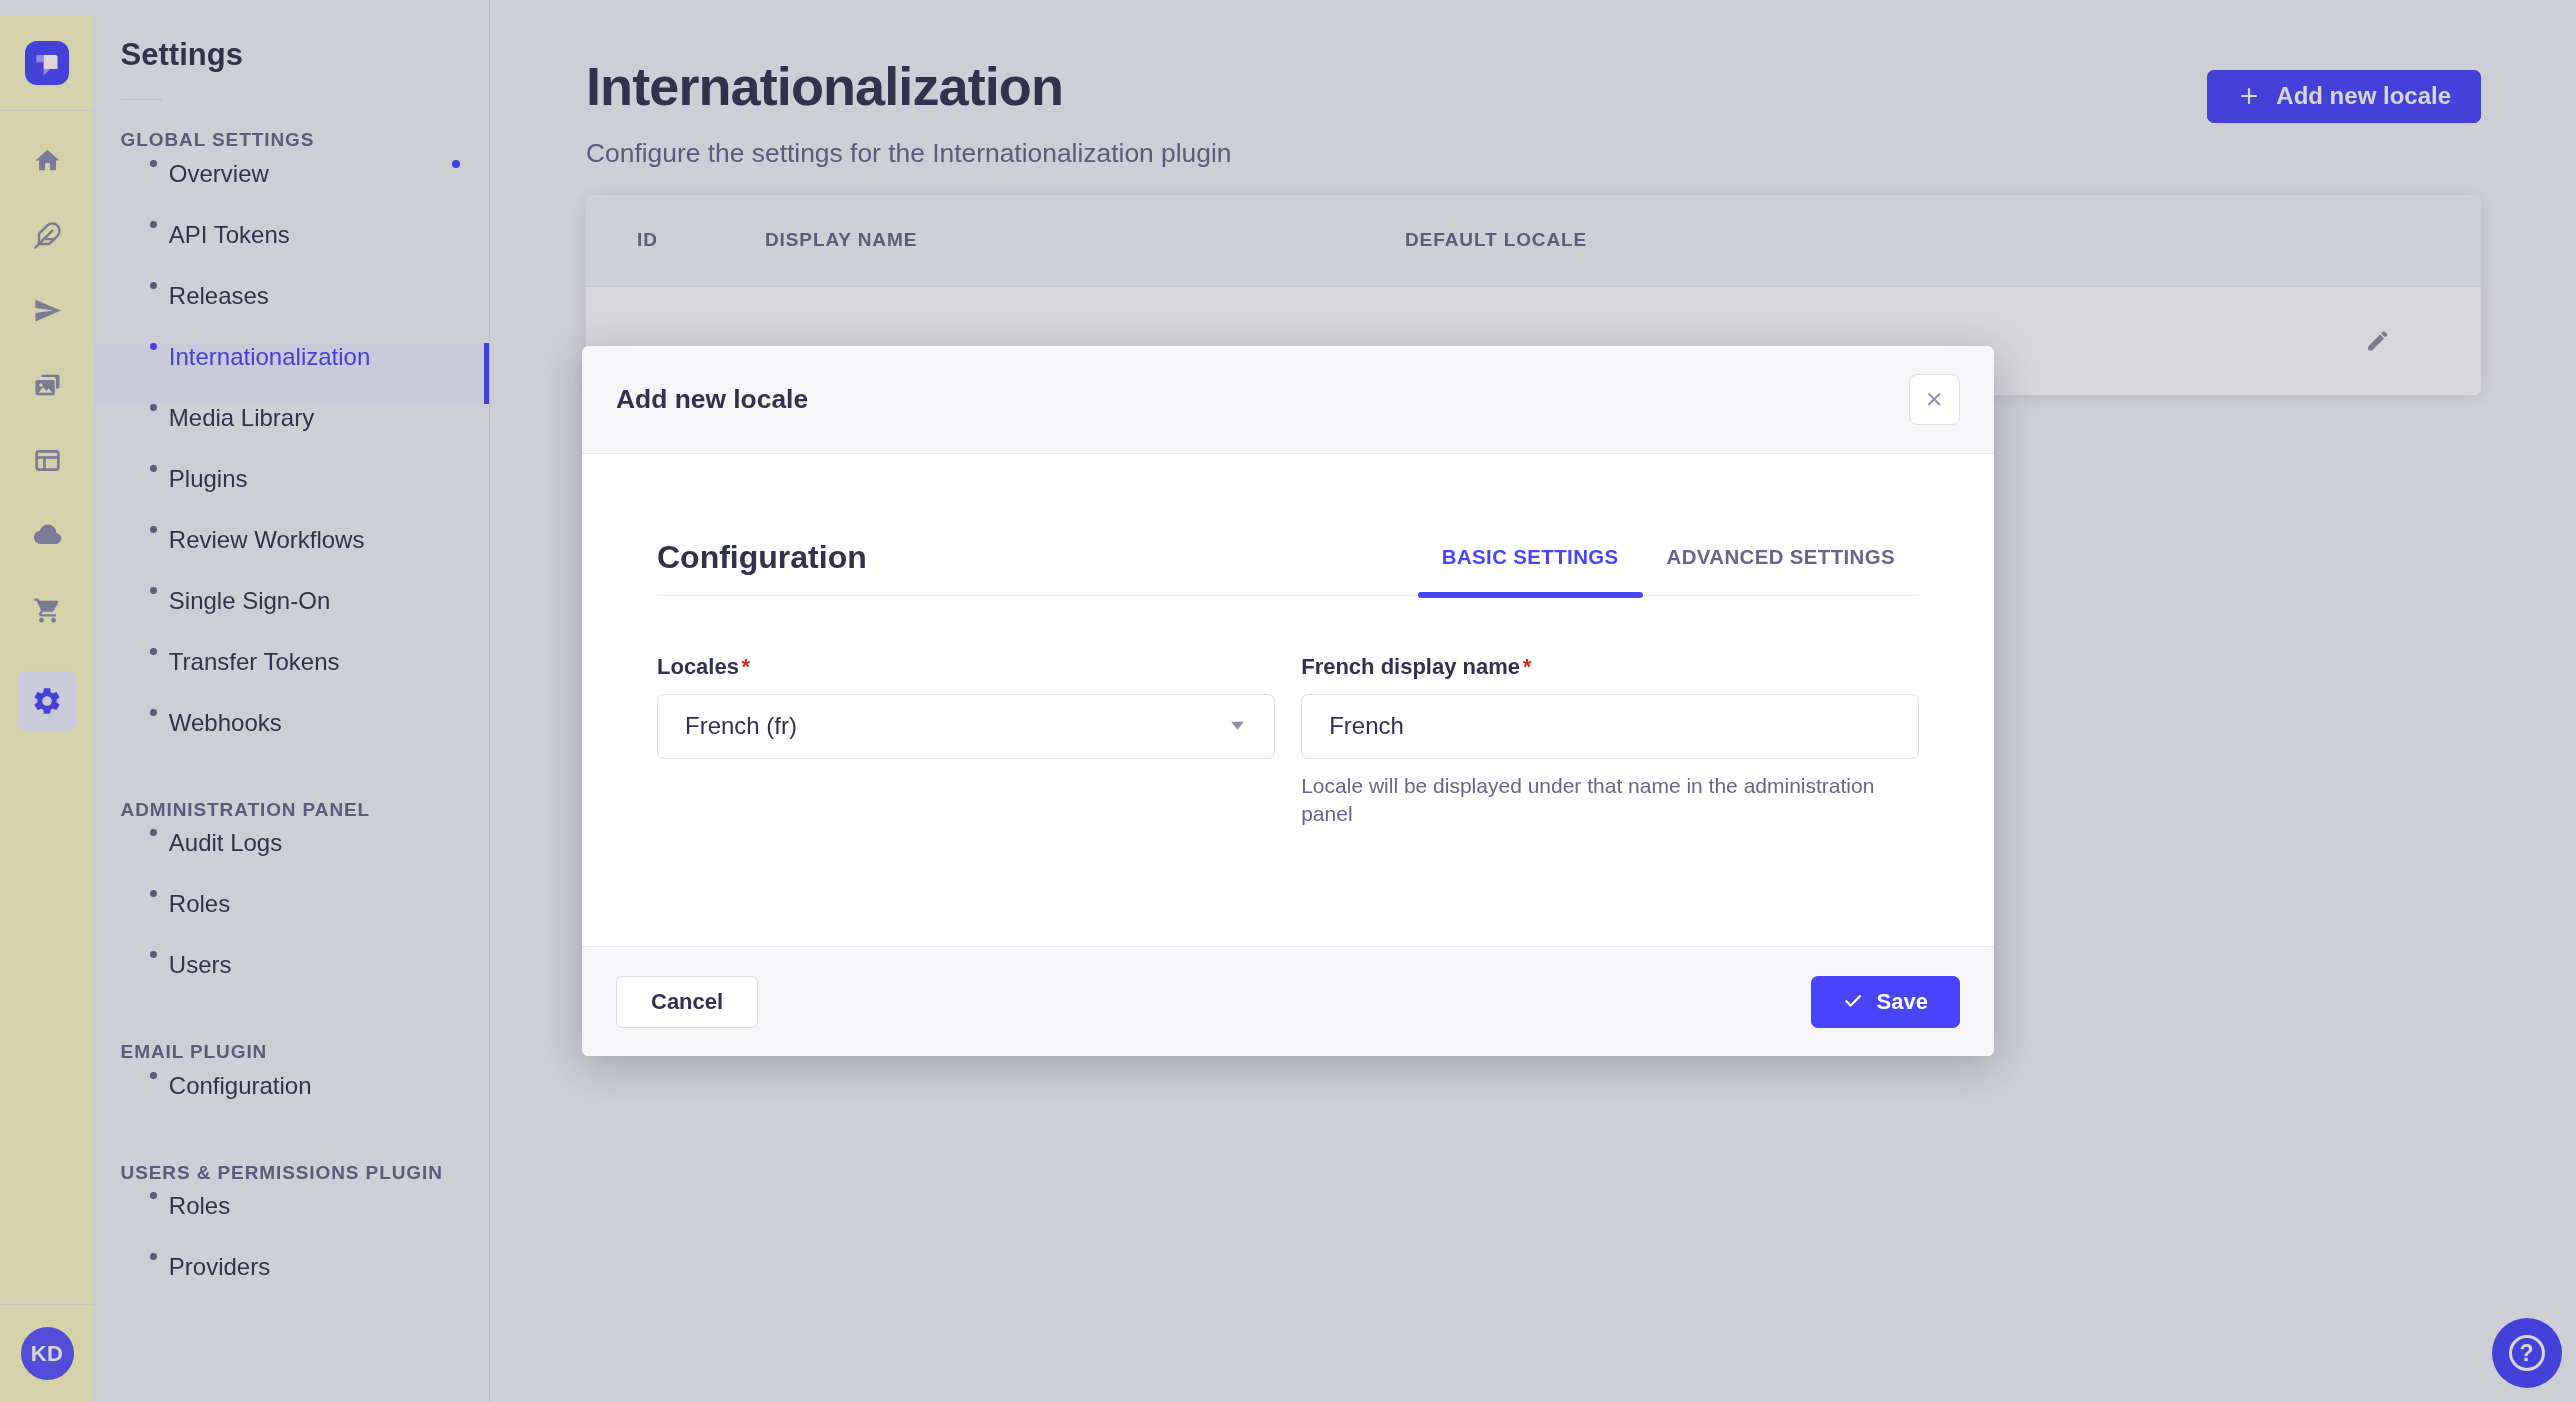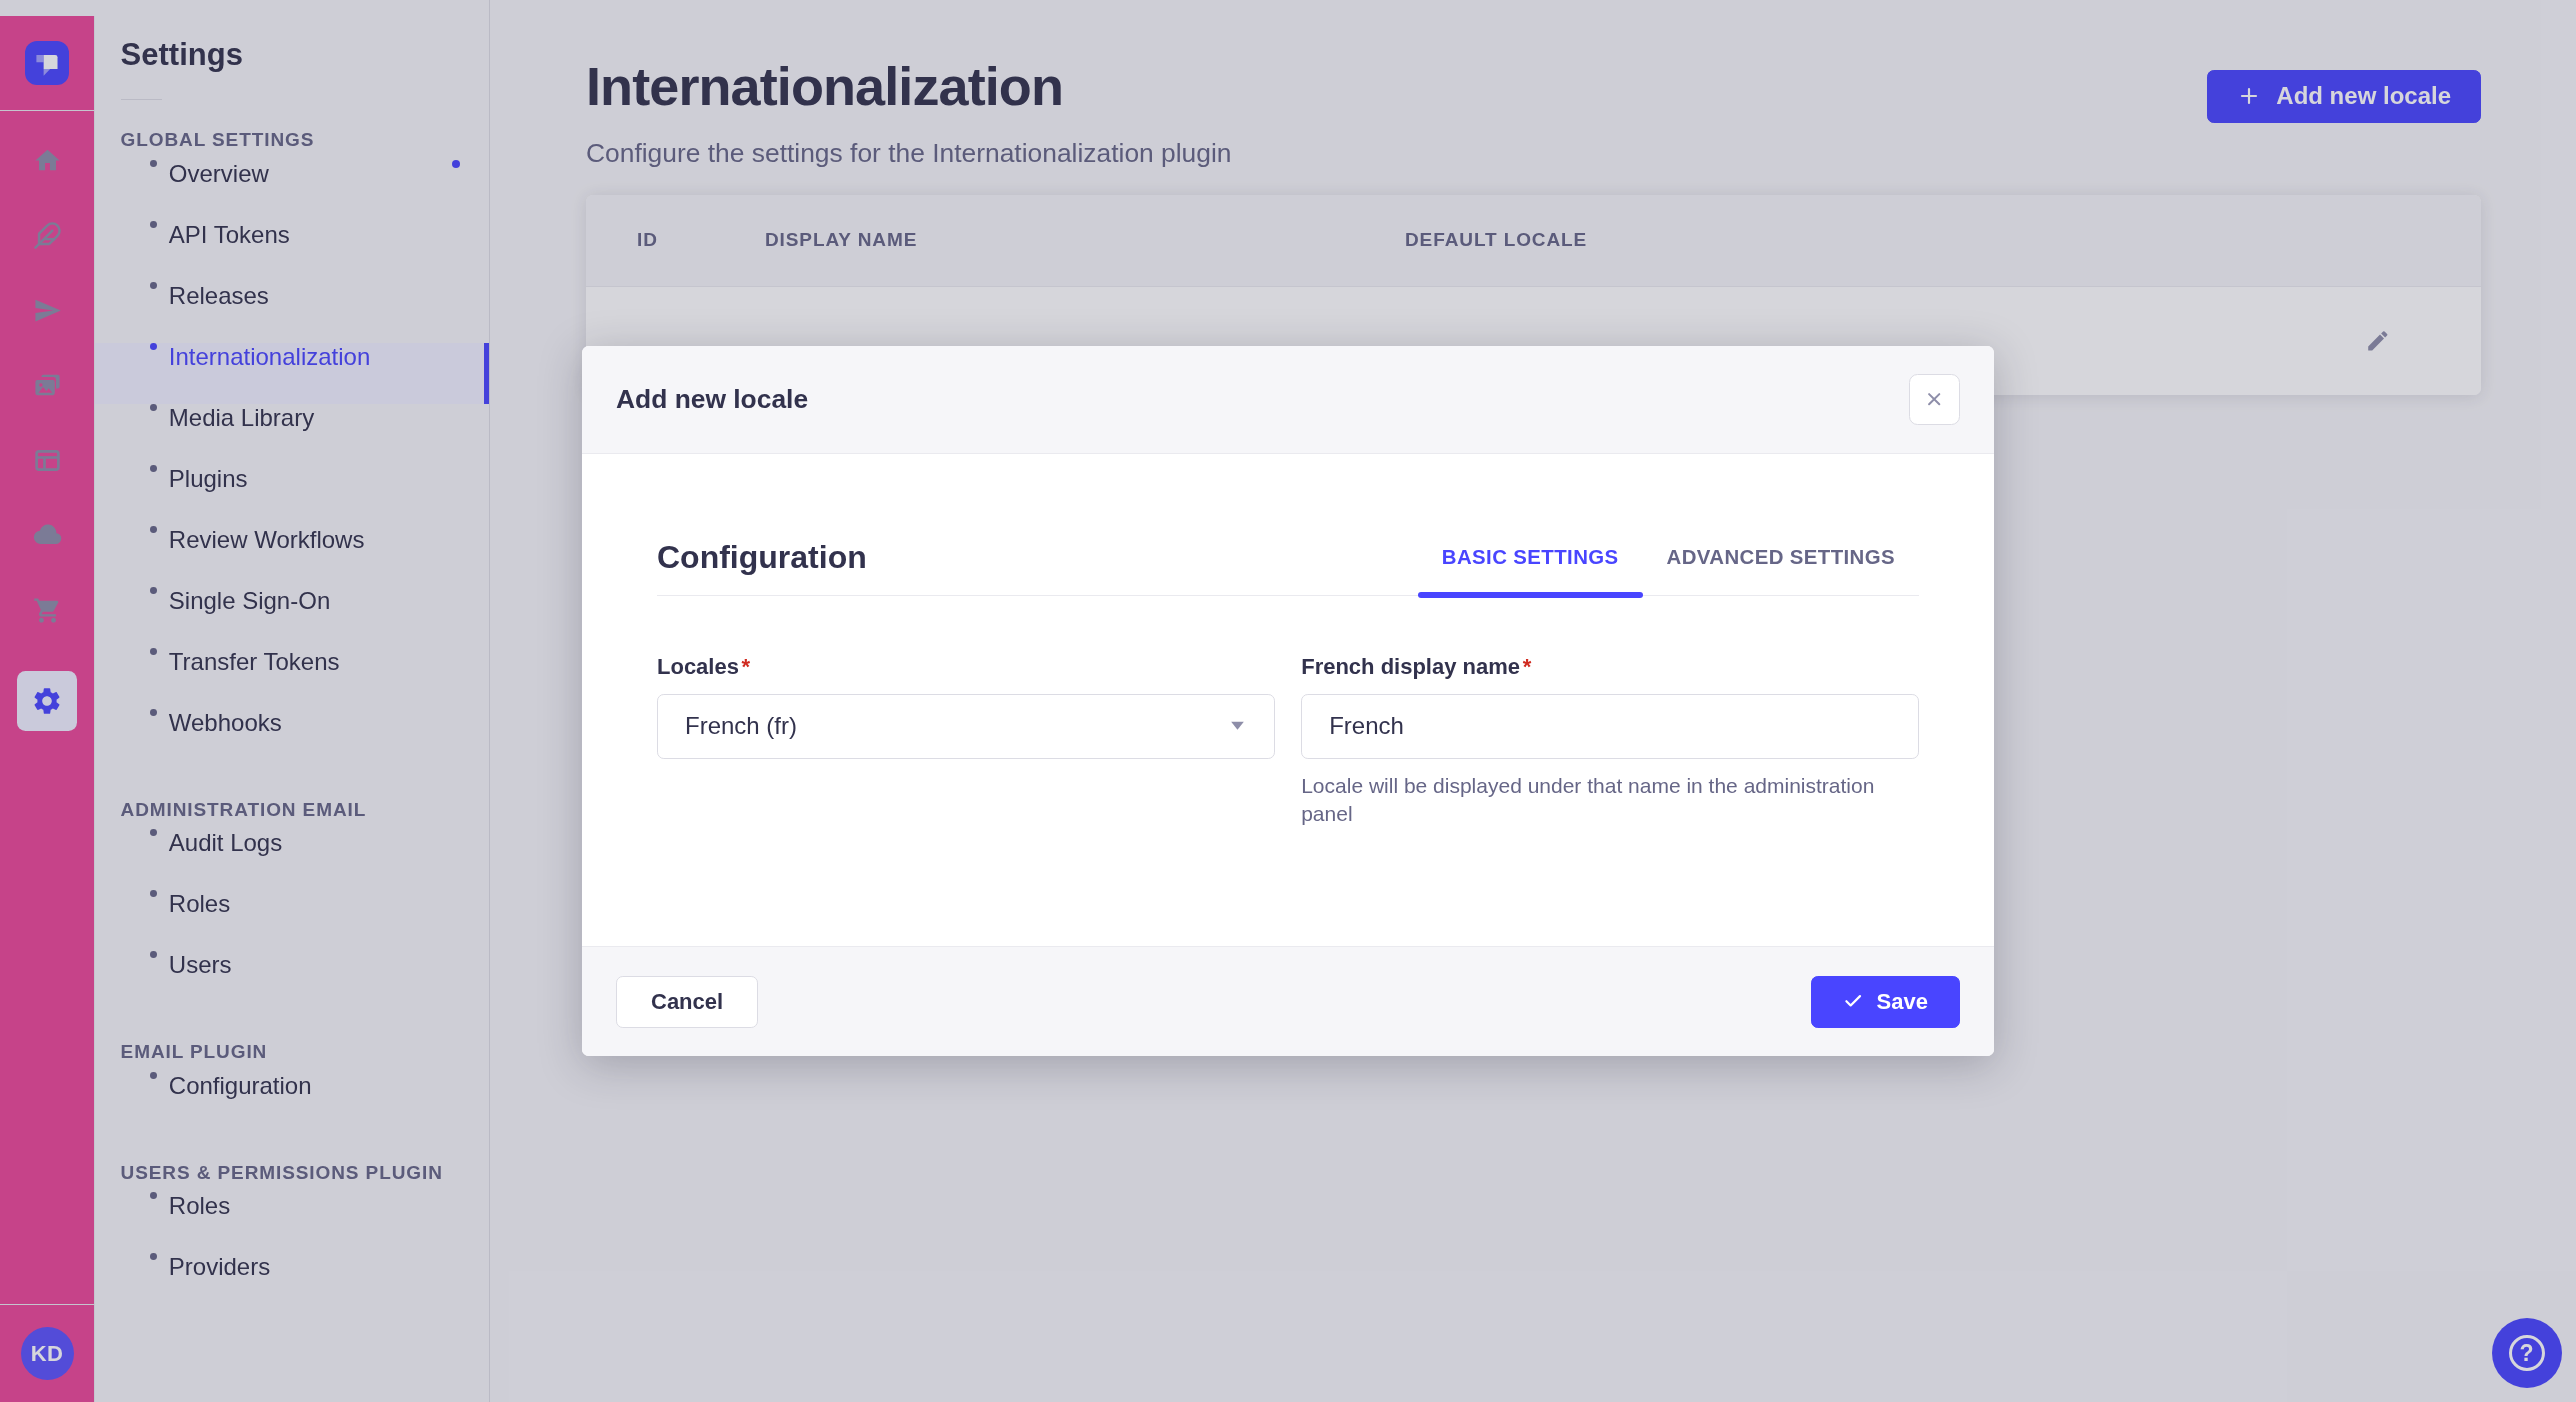--- a/index.html
+++ b/index.html
@@ -7,21 +7,21 @@
   body {
     font-family:"Liberation Sans", sans-serif;
     background:#f6f6f9;
     position:relative;
     overflow:hidden;
     color:#32324d;
   }
   
   .icon-sidebar {
     position:absolute; left:0; top:16px; bottom:0; width:95px;
-    background:#ec4899; border-right:0.9px solid #eaeaef;
+    background:#fef9c3; border-right:0.9px solid #eaeaef;
     display:flex; flex-direction:column; align-items:center; z-index:2;
   }
   .logo-box { width:95px; height:95px; display:flex; align-items:center; justify-content:center; border-bottom:0.9px solid #eaeaef; }
   .logo { width:44px; height:44px; background:#4945ff; border-radius:12px; display:flex; align-items:center; justify-content:center; cursor:pointer; }
   .icon-list { display:flex; flex-direction:column; align-items:center; gap:46px; padding-top:35px; }
   .side-icon { width:29px; height:29px; color:#8e8ea9; display:flex; align-items:center; justify-content:center; cursor:pointer; }
   .side-icon svg { width:29px; height:29px; }
   .side-icon.active-wrap { width:60px; height:60px; background:#f0f0ff; border-radius:8.5px; }
   .side-icon.active-wrap svg { width:32px; height:32px; }
   .sidebar-footer { margin-top:auto; width:95px; border-top:0.9px solid #eaeaef; padding:22px 0; display:flex; justify-content:center; }
@@ -190,21 +190,21 @@
   <div class="nav-item">
     <span>Single Sign-On</span>
   </div>
   <div class="nav-item">
     <span>Transfer Tokens</span>
   </div>
   <div class="nav-item">
     <span>Webhooks</span>
   </div>
 
-  <div class="nav-section-heading">ADMINISTRATION EMAIL</div>
+  <div class="nav-section-heading">ADMINISTRATION PANEL</div>
   <div class="nav-item">
     <span>Audit Logs</span>
   </div>
   <div class="nav-item">
     <span>Roles</span>
   </div>
   <div class="nav-item">
     <span>Users</span>
   </div>
 

